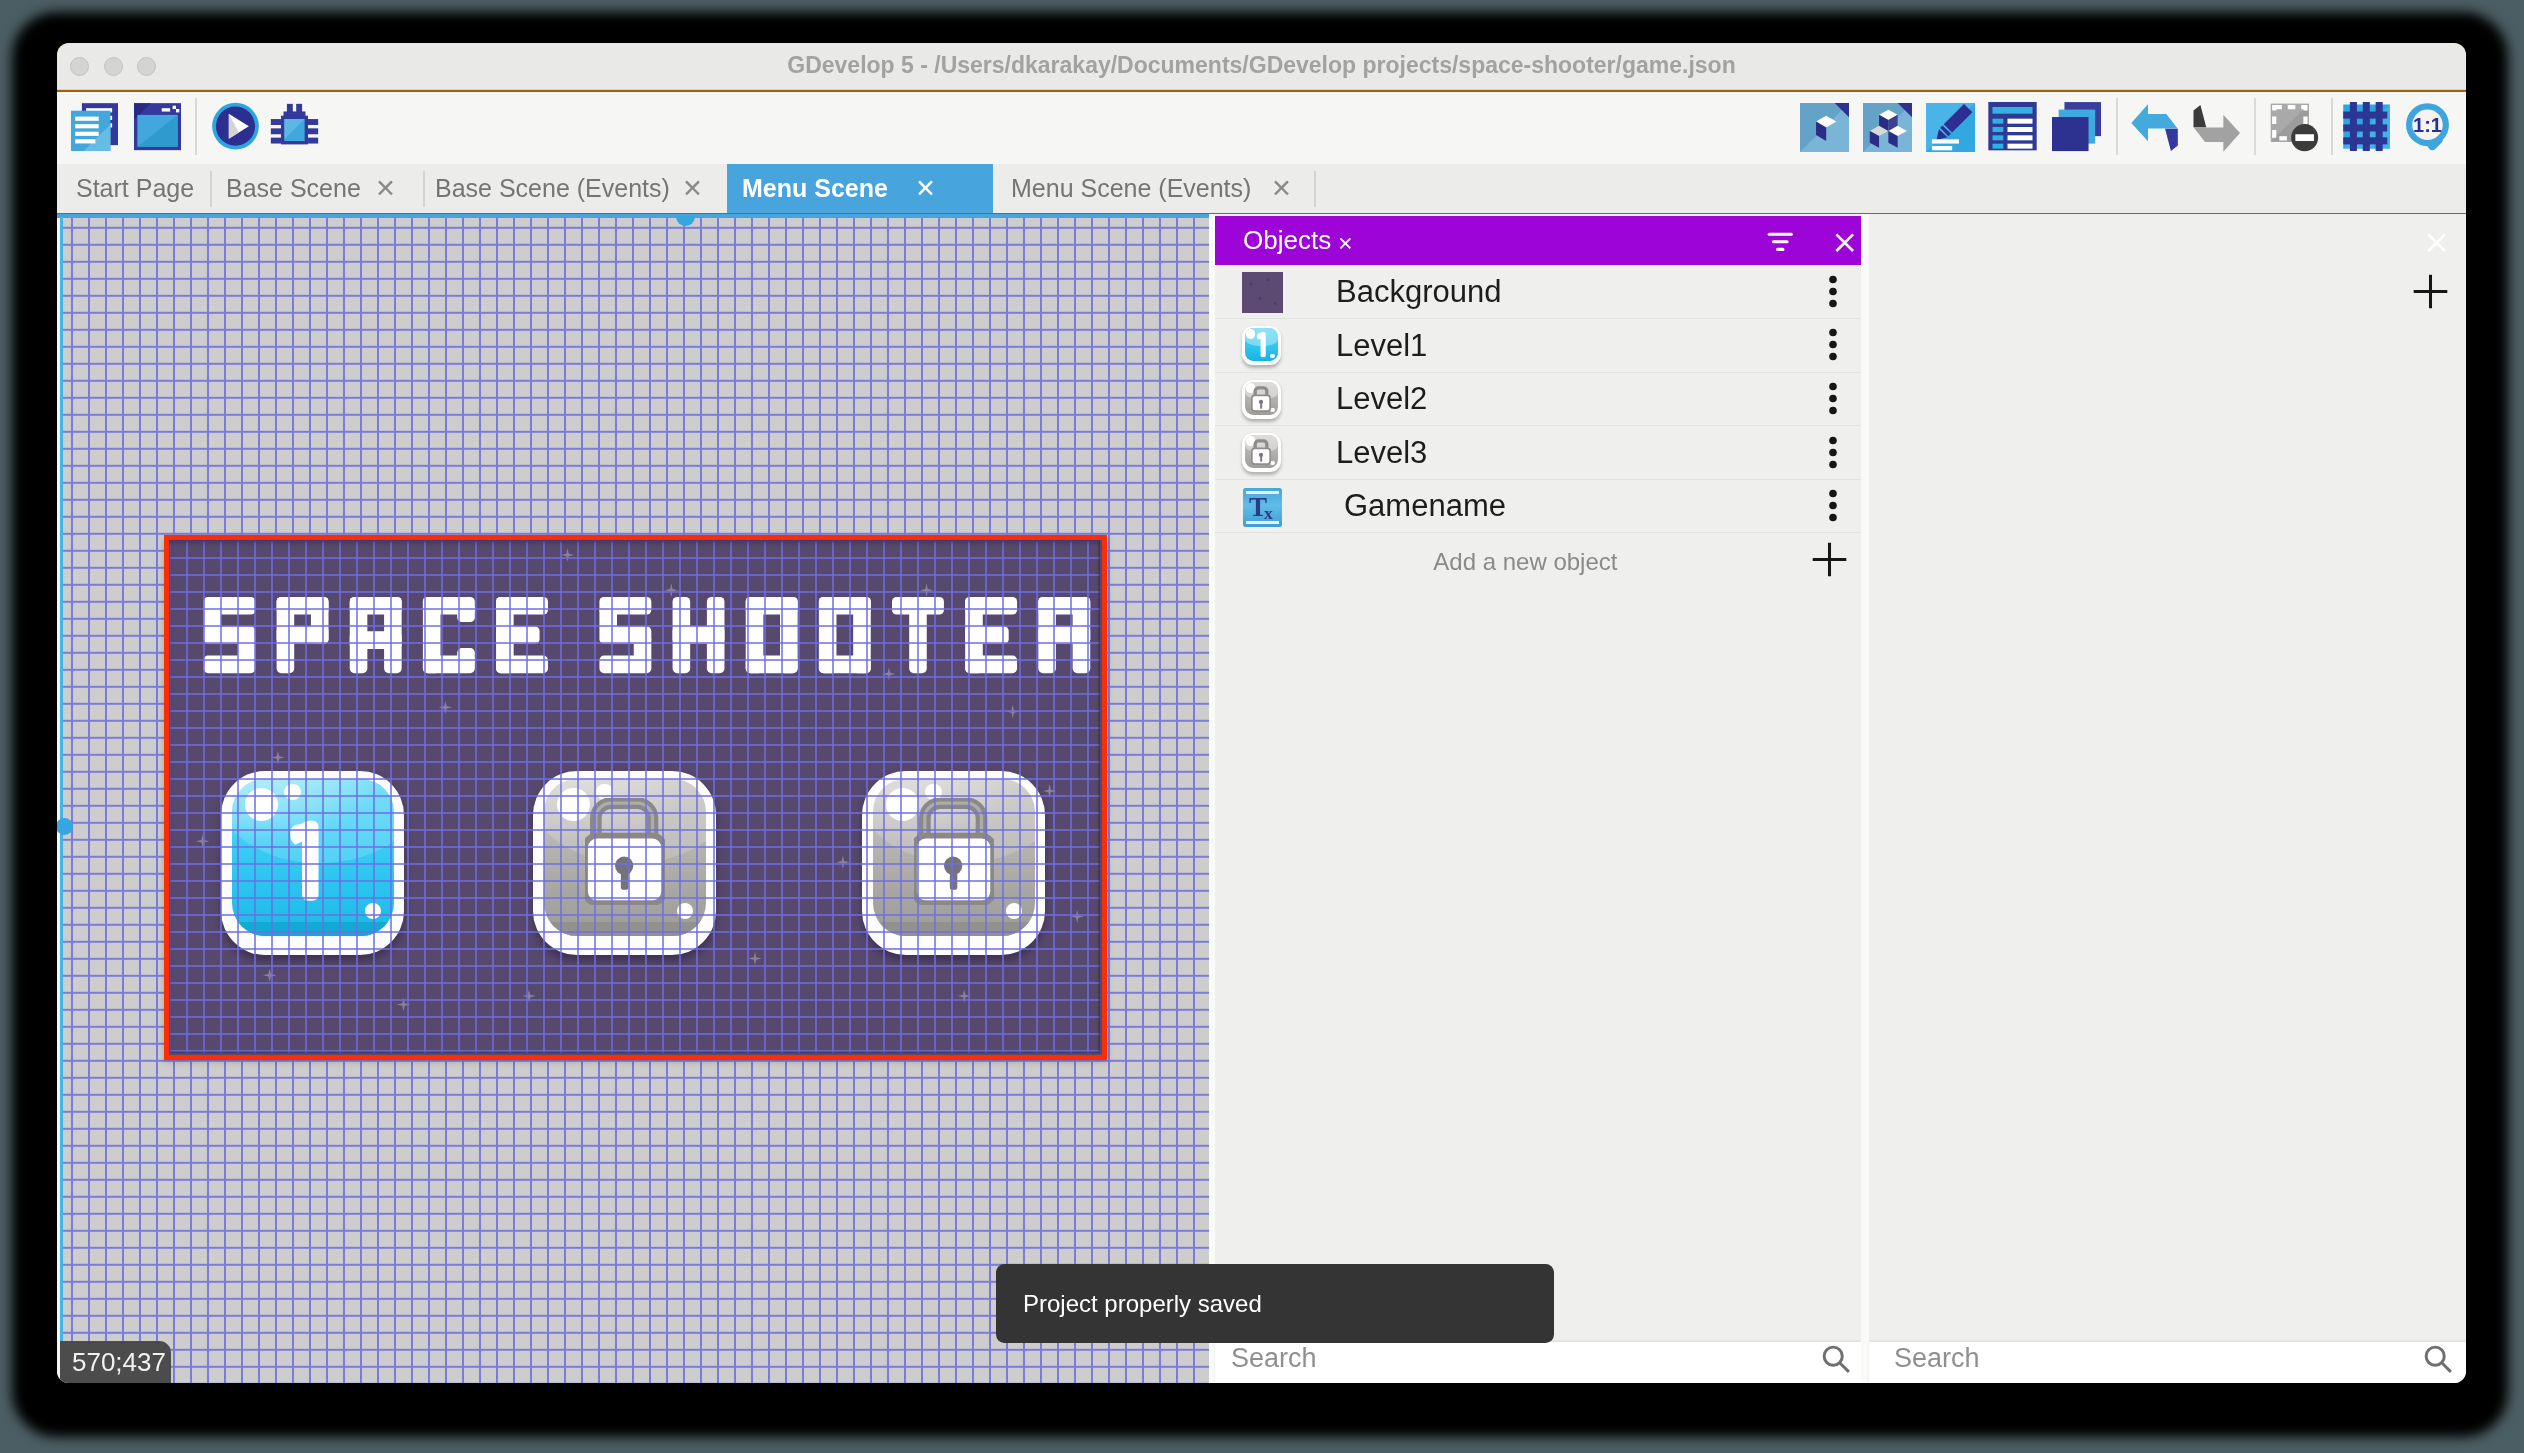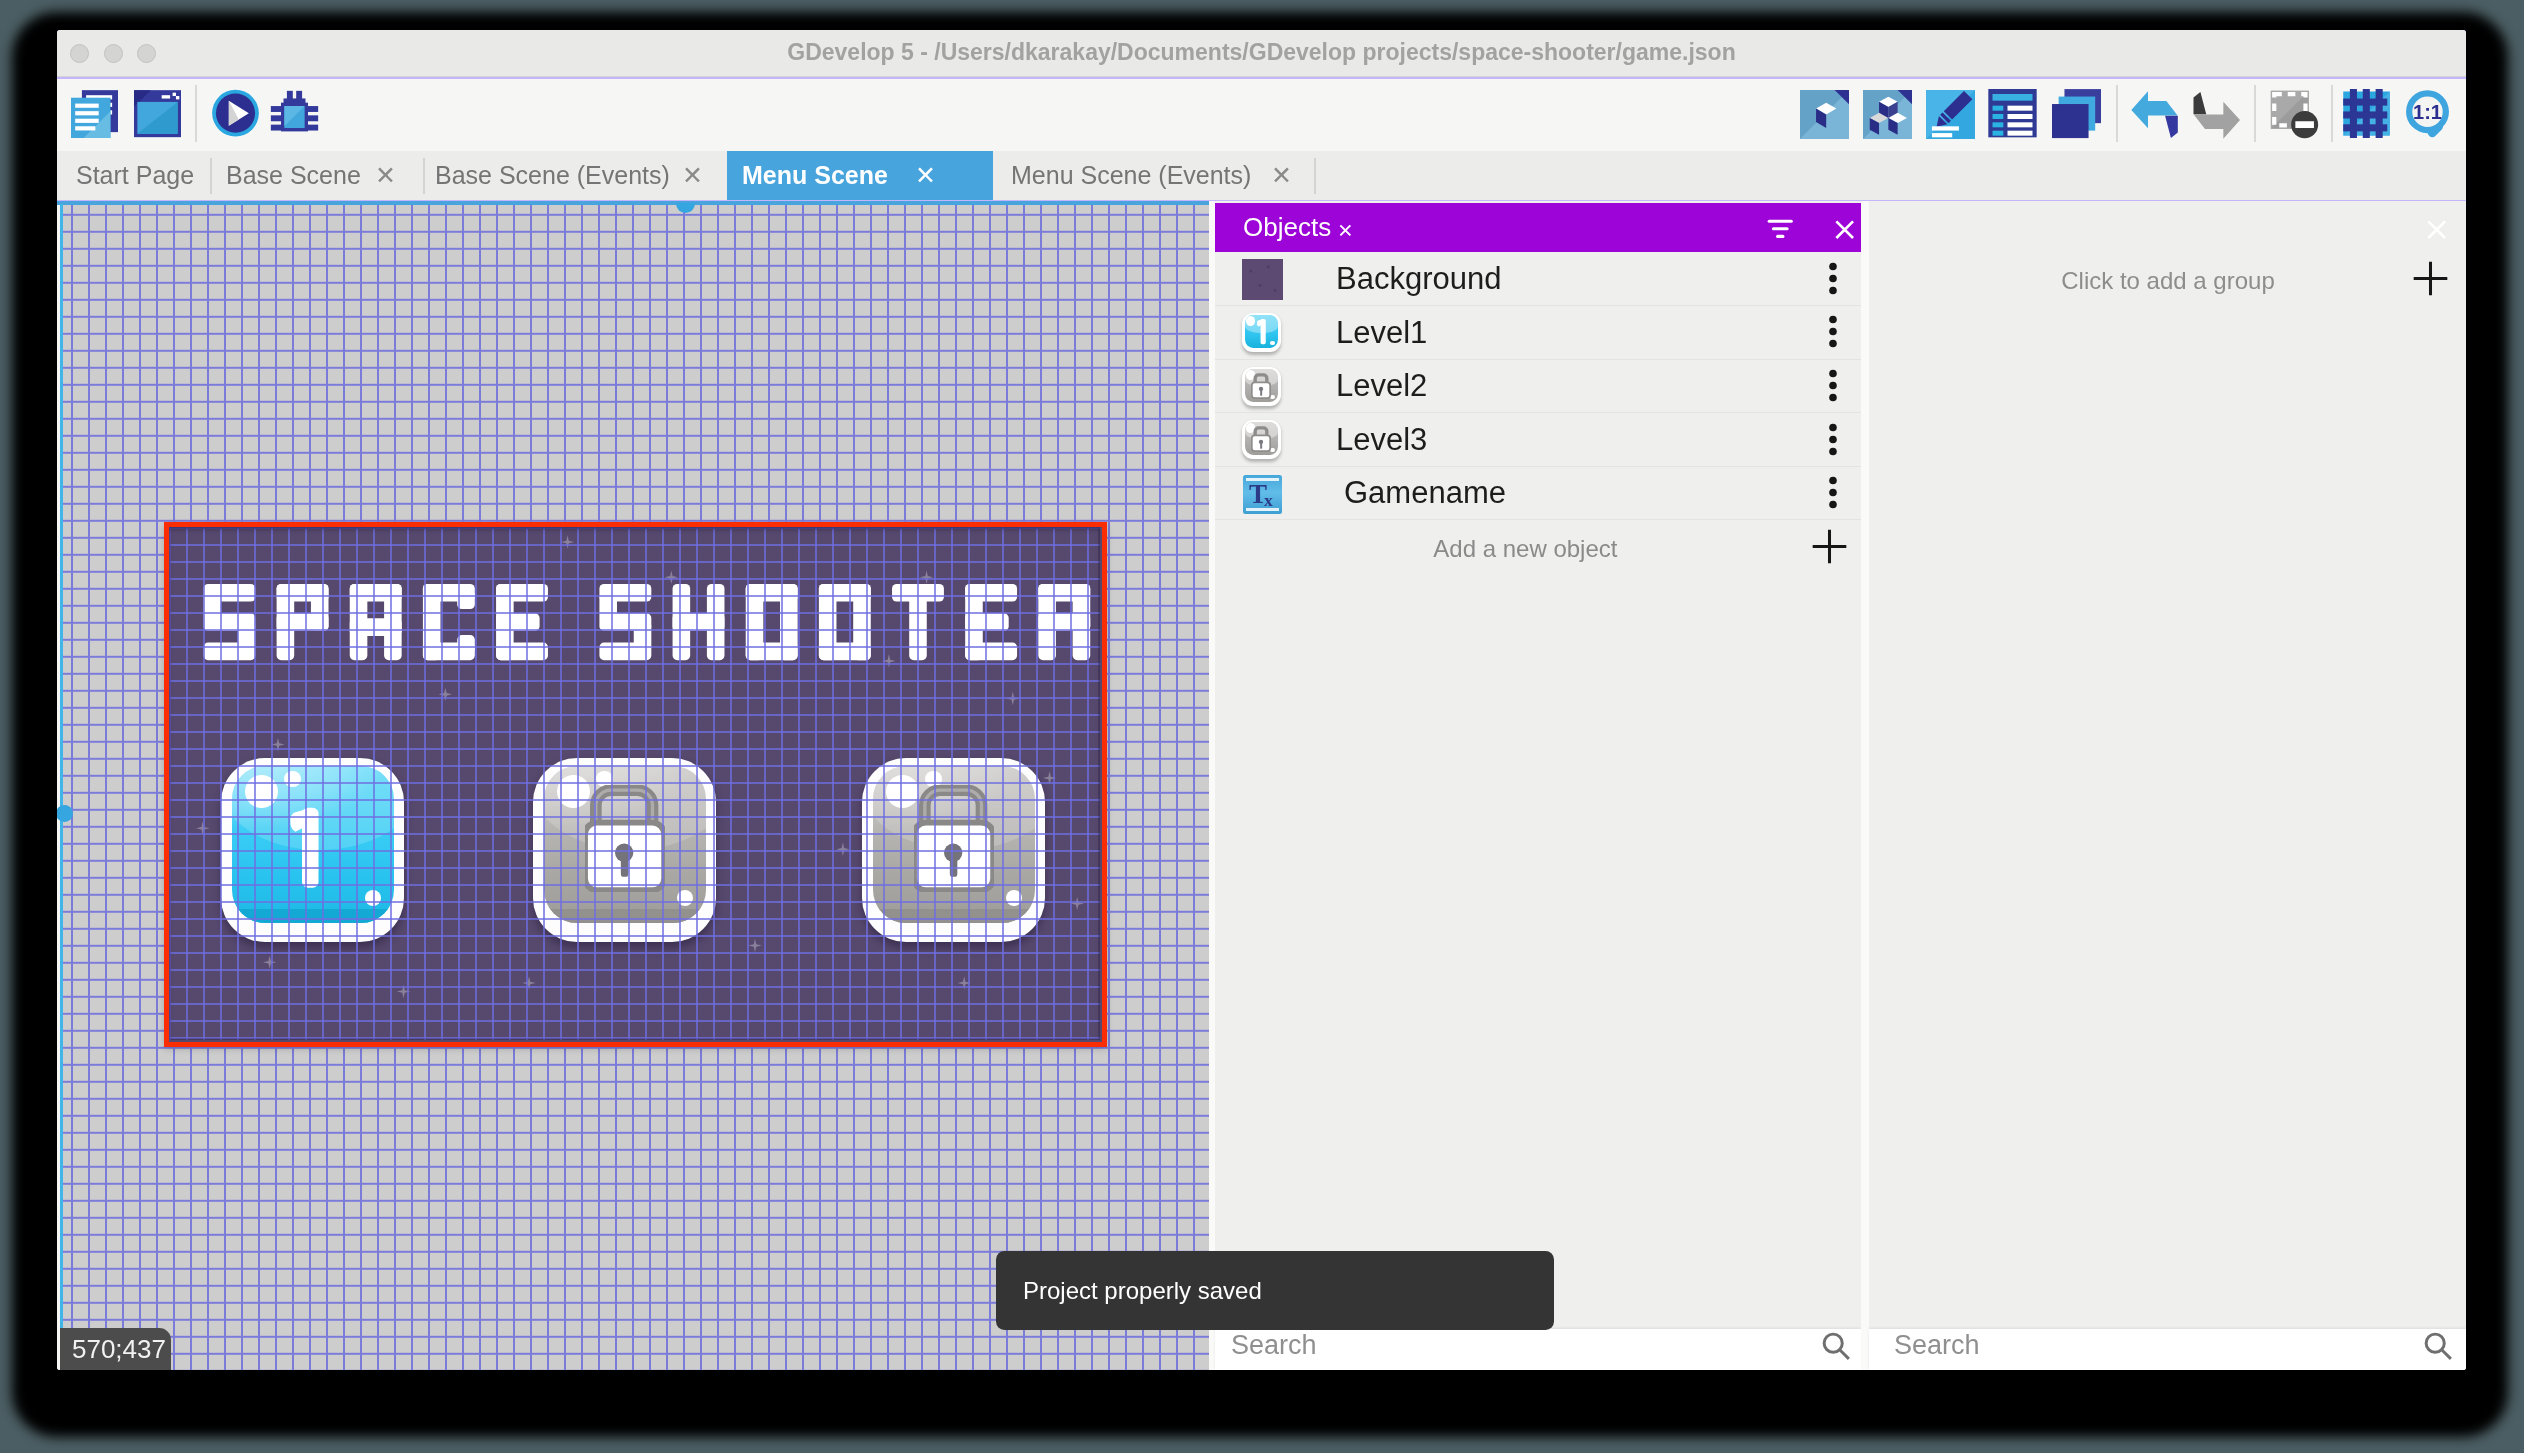--- a/index.html
+++ b/index.html
@@ -1,19 +1,19 @@
 <!DOCTYPE html>
 <html style="font-size:13.4px"><head>
 <meta charset="utf-8">
 <style>
   * { margin:0; padding:0; box-sizing:border-box; }
   html,body { width:2525px; height:1453px; overflow:hidden; }
   body { background:#4b5e63; font-family:"Liberation Sans", sans-serif; position:relative; }
   .shadow { position:absolute; left:11.7px; top:11.7px; width:2496px; height:1425px; background:#000; border-radius:45px; filter:blur(5.9px); }
-  .window { position:absolute; left:57px; top:30px; width:2409px; height:1340px; border-radius:3px; background:#c4b5fd; overflow:hidden; }
+  .window { position:absolute; left:57px; top:43px; width:2409px; height:1340px; border-radius:12px; background:#a16207; overflow:hidden; }
   .titlebar { position:absolute; left:0; top:0; width:2409px; height:47px; background:#e9e9e8; border-bottom:1.7px solid #d4d4d3; }
   .tl { position:absolute; top:14px; width:19px; height:19px; border-radius:50%; background:#d4d4d3; border:1.3px solid #c2c2c1; }
   .title-text { position:absolute; top:0; left:0; width:2409px; height:45px; line-height:45px; text-align:center; font-size:23px; font-weight:700; color:#a2a2a1; }
   .toolbar { position:absolute; left:0; top:49px; width:2409px; height:73px; background:#f6f6f5; }
   .tsep { position:absolute; top:55px; width:1.7px; height:57px; background:#d9d9d8; }
   .tabbar { position:absolute; left:0; top:121px; width:2409px; height:49px; background:#ececeb; }
   .tab-text { position:absolute; top:0; height:49px; line-height:49px; font-size:25px; color:#757575; }
   .tabdiv { position:absolute; top:6.7px; height:36px; width:1.7px; background:#d4d4d3; }
   .tabx { position:absolute; top:0; height:49px; line-height:48px; font-size:25px; color:#8a8a8a; }
   .active-tab { position:absolute; left:670px; top:0; width:266px; height:49px; background:#47a4dd; }
@@ -350,21 +350,20 @@
       <div class="rowlabel" style="top:158px;">Level2</div>
       <div class="rowlabel" style="top:212px;">Level3</div>
       <div class="rowlabel" style="top:265px;margin-left:8px;">Gamename</div>
       <div style="position:absolute;left:-12.6px;top:319px;width:100%;height:57px;text-align:center;line-height:57px;font-size:24px;color:#8a8a8a;">Add a new object</div>
       <div class="searchbar">
         <div class="searchtext">Search</div>
       </div>
     </div>
     <div class="pdivider" style="left:1804px;width:7.5px;"></div>
     <div class="panel" style="left:1812px;width:598px;">
-      <div style="position:absolute;left:0;top:51px;width:100%;height:57px;text-align:center;line-height:57px;font-size:24px;color:#8d8d8d;">Click to add a group</div>
       <div class="searchbar">
         <div class="searchtext" style="left:25px;">Search</div>
       </div>
     </div>
     <svg style="position:absolute;left:1185px;top:229px;" width="41" height="41" viewBox="0 0 49 49">
       <rect width="49" height="49" fill="#5d4a73"></rect>
       <rect x="9" y="13" width="3" height="3" fill="#4e3d62"></rect>
       <rect x="30" y="8" width="3" height="3" fill="#4e3d62"></rect>
       <rect x="20" y="30" width="3" height="3" fill="#4e3d62"></rect>
       <rect x="38" y="36" width="3" height="3" fill="#4e3d62"></rect>

